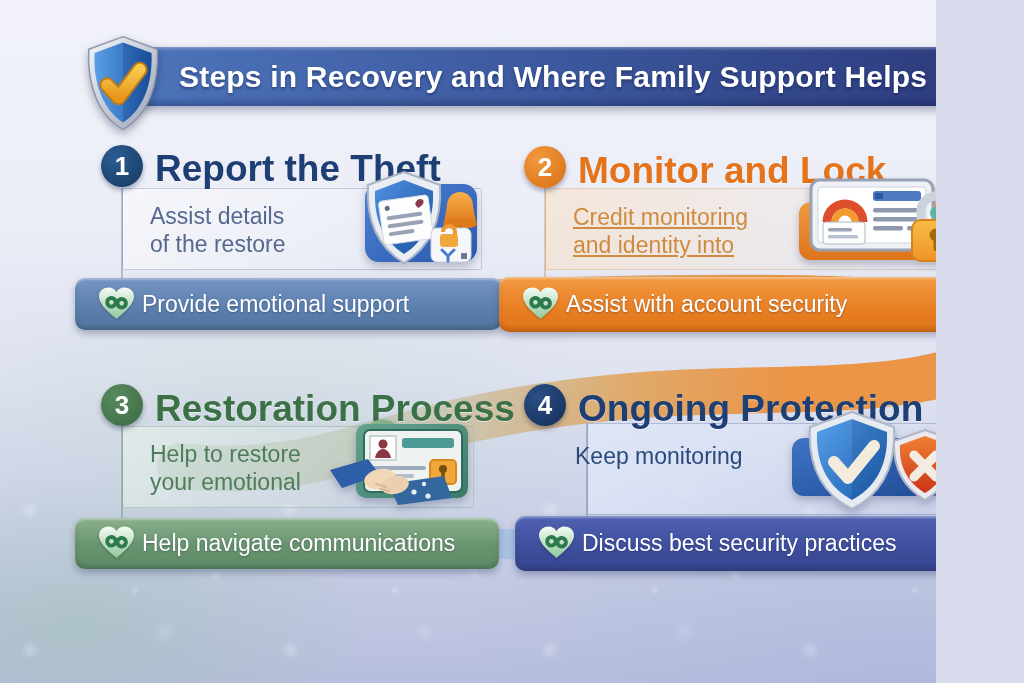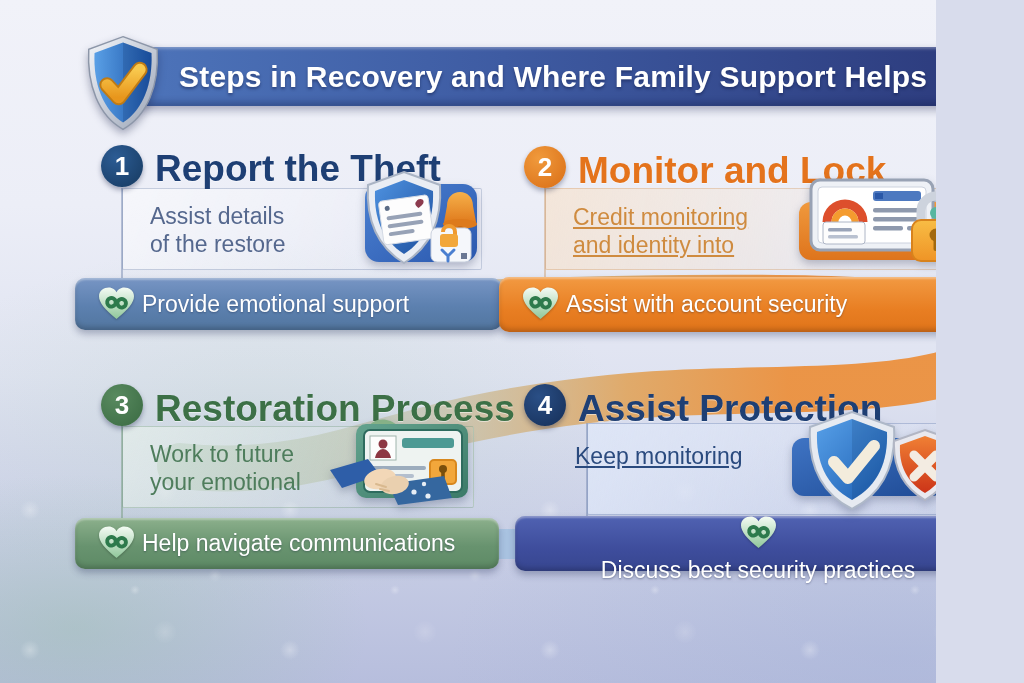--- a/index.html
+++ b/index.html
@@ -86,25 +86,25 @@
   .s3-vline{left:121px;top:426px;height:92px;background:rgba(110,150,120,.45);}
   .s3-bar{left:75px;top:518px;width:402px;height:51px;
     background:linear-gradient(180deg,#8cb08c,#68936f 55%,#5d8a65);}
 
   
   .s4-num{left:524px;top:384px;background:radial-gradient(circle at 35% 30%,#2a4f86,#152e57);}
   .s4-title{left:578px;top:388px;color:#1e3f74;}
   .s4-panel{left:587px;top:423px;width:370px;height:90px;
     background:linear-gradient(100deg,rgba(224,233,250,.7),rgba(224,233,250,.15));
     border:1px solid rgba(120,140,185,.45);}
-  .s4-desc{left:575px;top:442px;color:#2a4a7e;text-decoration:underline;}
+  .s4-desc{left:575px;top:442px;color:#2a4a7e;}
   .s4-icon{left:788px;top:410px;width:175px;height:100px;}
   .s4-vline{left:586px;top:423px;height:93px;}
   .s4-bar{left:515px;top:516px;width:442px;height:55px;
-    background:linear-gradient(180deg,#5062b2,#3e4d9c 60%,#374690);flex-direction:column;}
+    background:linear-gradient(180deg,#5062b2,#3e4d9c 60%,#374690);}
 
   .conn-beige{left:472px;top:289px;width:50px;height:32px;
     background:linear-gradient(180deg,#e6d0b6,#d2bb9e);}
   .conn-blue{left:458px;top:529px;width:75px;height:30px;background:#a9c3e1;}
 </style>
 </head>
 <body>
 
 <div class="stage">
   <div class="wash"></div>
@@ -270,21 +270,21 @@
     </svg>
     <span>Assist with account security</span>
   </div>
 
   <div>
     <div class="vline s3-vline"></div>
     <div class="panel s3-panel"></div>
     <div class="num s3-num">3</div>
     <div class="title s3-title">Restoration Process</div>
     <div class="desc s3-desc">
-      <span>Work to future</span><br>
+      <span>Help to restore</span><br>
       <span>your emotional</span>
     </div>
     <svg class="icon s3-icon" viewBox="0 0 150 95">
       <defs>
         <linearGradient id="i3tile" x1="0" y1="0" x2="1" y2="1">
             <stop offset="0" stop-color="#63a38e"></stop>
             <stop offset="1" stop-color="#3c7a68"></stop>
           </linearGradient>
       </defs>
       <path d="M70 14 C60 4 44 6 40 16 C52 20 62 20 70 14 Z" fill="#86b187"></path>
@@ -324,21 +324,21 @@
           <circle cx="25" cy="18" r="4.4"></circle>
       </g>
     </svg>
     <span>Help navigate communications</span>
   </div>
 
   <div>
     <div class="vline s4-vline"></div>
     <div class="panel s4-panel"></div>
     <div class="num s4-num">4</div>
-    <div class="title s4-title">Assist Protection</div>
+    <div class="title s4-title">Ongoing Protection</div>
     <div class="desc s4-desc">
       <span>Keep monitoring</span><br>
     </div>
     <svg class="icon s4-icon" viewBox="0 0 175 100">
       <defs>
         <linearGradient id="i4tile" x1="0" y1="0" x2="1" y2="1">
             <stop offset="0" stop-color="#3f74c4"></stop>
             <stop offset="1" stop-color="#1e4a94"></stop>
           </linearGradient>
         <linearGradient id="i4sh" x1="0" y1="0" x2="1" y2="1">

